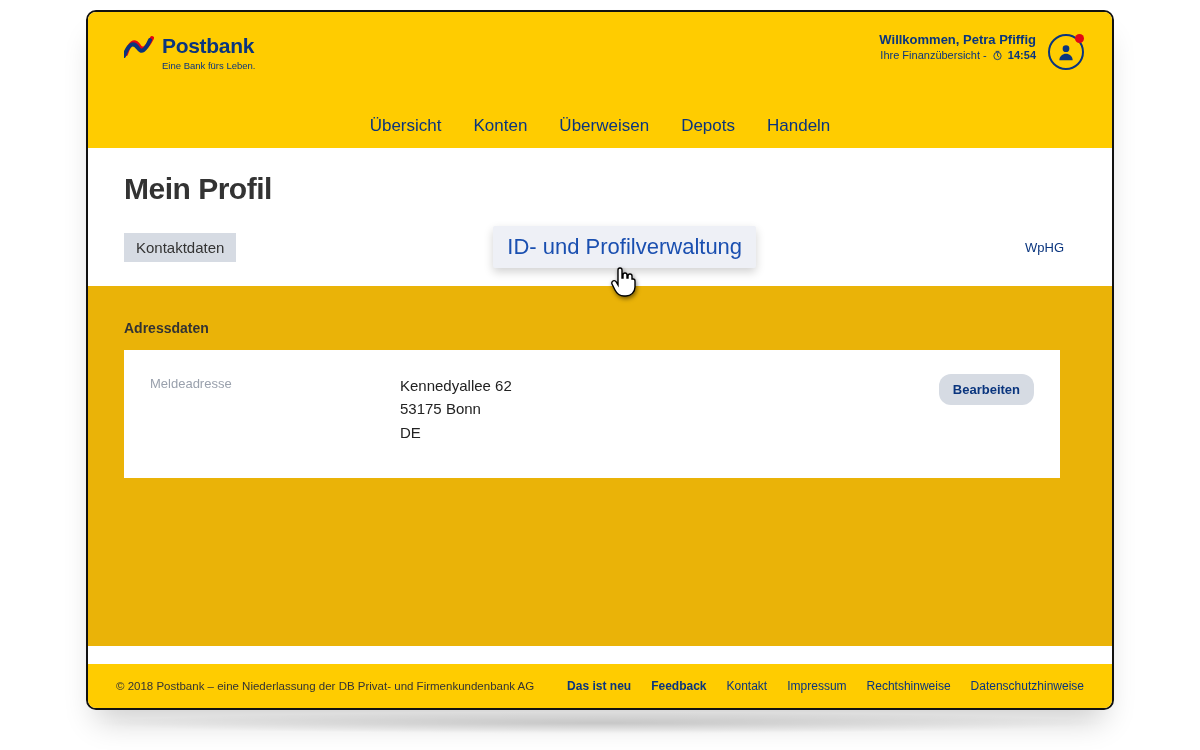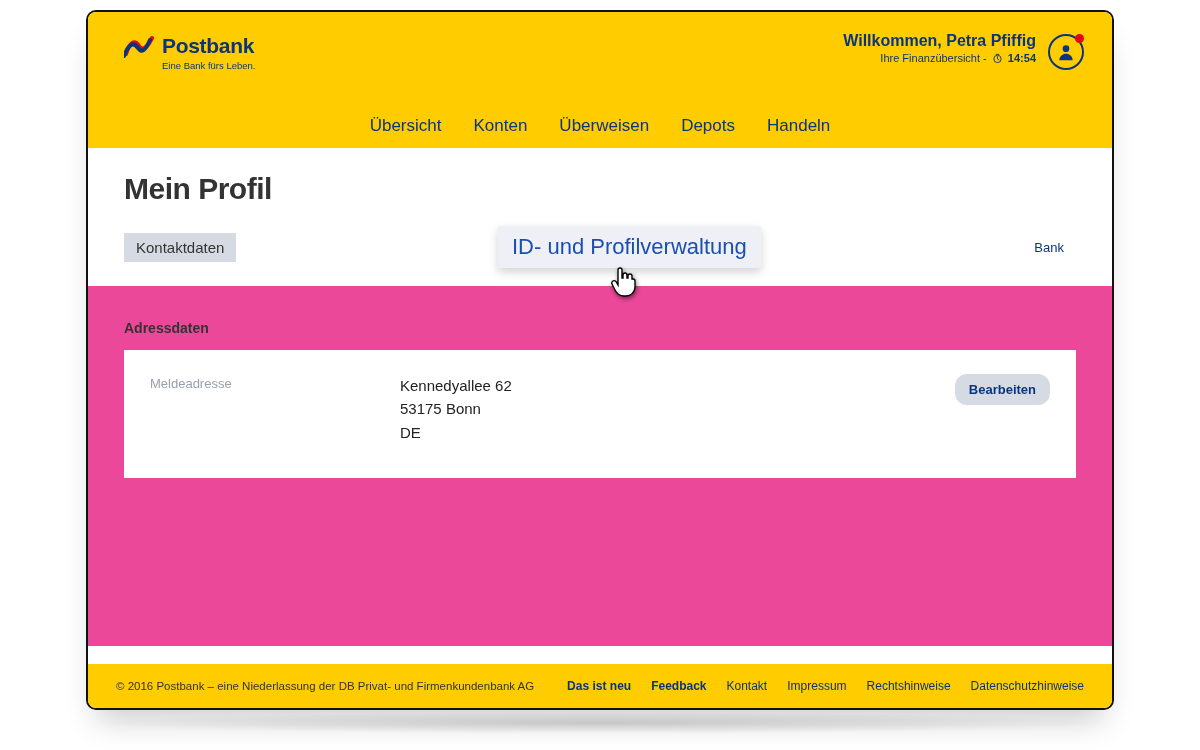--- a/index.html
+++ b/index.html
@@ -55,21 +55,21 @@
     position: absolute;
     right: 28px;
     top: 20px;
     text-align: right;
     color: #0a357e;
     display: flex;
     align-items: flex-start;
     gap: 12px;
   }
   .welcome-text { }
-  .welcome-line1 { font-size: 16px; font-weight: 600; margin-left: 24px; }
+  .welcome-line1 { font-size: 13px; font-weight: 600; margin-left: 24px; }
   .welcome-line2 { font-size: 11px; margin-top: 2px; }
   .welcome-line2 .time { font-weight: 700; }
   .clock-icon { display:inline-block; vertical-align:middle; margin: 0 2px; }
   .avatar-circle {
     width: 36px; height: 36px;
     border: 2.5px solid #0a357e;
     border-radius: 50%;
     position: relative;
     display: flex;
     align-items: center;
@@ -140,22 +140,22 @@
   .subtab.small { font-size: 13px; }
   .cursor-hand {
     position: absolute;
     left: 50%;
     top: 38px;
     transform: translateX(10px);
     pointer-events: none;
     filter: drop-shadow(1px 2px 2px rgba(0,0,0,0.5));
   }
   .gray-area {
-    background: #ec4899;
-    padding: 34px 36px 40px 36px;
+    background: #eab308;
+    padding: 34px 52px 40px 36px;
     min-height: 360px;
   }
   .section-label {
     font-size: 14px;
     font-weight: 600;
     color: #333;
     margin-bottom: 14px;
   }
   .card {
     background: #fff;
@@ -256,21 +256,21 @@
       <a>Depots</a>
       <a>Handeln</a>
     </nav>
   </div>
 
   <div class="content-top">
     <h1 class="page-title">Mein Profil</h1>
     <div class="subtabs">
       <div class="subtab active">Kontaktdaten</div>
       <div class="subtab hover">ID- und Profilverwaltung</div>
-      <div class="subtab small">Bank</div>
+      <div class="subtab small">WpHG</div>
 
       <span class="cursor-hand">
         <svg width="28" height="34" viewBox="0 0 28 34">
           <path d="M10 4c1.2 0 2 1 2 2v8h1v-3c0-1 .8-2 2-2s2 1 2 2v3h1v-2c0-1 .8-2 2-2s2 1 2 2v3h1c1 0 2 1 2 2v6c0 5-4 9-9 9h-2c-4 0-7-2-9-6l-3-6c-.6-1.2 0-2.6 1.2-3.1 1.1-.5 2.4 0 3 1l1.8 3V6c0-1 .8-2 2-2z" fill="#fff" stroke="#000" stroke-width="1.4"></path>
         </svg>
       </span>
     </div>
   </div>
 
   <div class="gray-area">
@@ -282,21 +282,21 @@
         <div>53175 Bonn</div>
         <div>DE</div>
       </div>
       <div class="card-action">
         <button class="btn">Bearbeiten</button>
       </div>
     </div>
   </div>
 
   <div class="footer">
-    <span class="copy">© 2016 Postbank – eine Niederlassung der DB Privat- und Firmenkundenbank AG</span>
+    <span class="copy">© 2018 Postbank – eine Niederlassung der DB Privat- und Firmenkundenbank AG</span>
     <a class="strong">Das ist neu</a>
     <a class="strong">Feedback</a>
     <a>Kontakt</a>
     <a>Impressum</a>
     <a>Rechtshinweise</a>
     <a>Datenschutzhinweise</a>
   </div>
 
 </div>
 <div class="shadow-under"></div>

